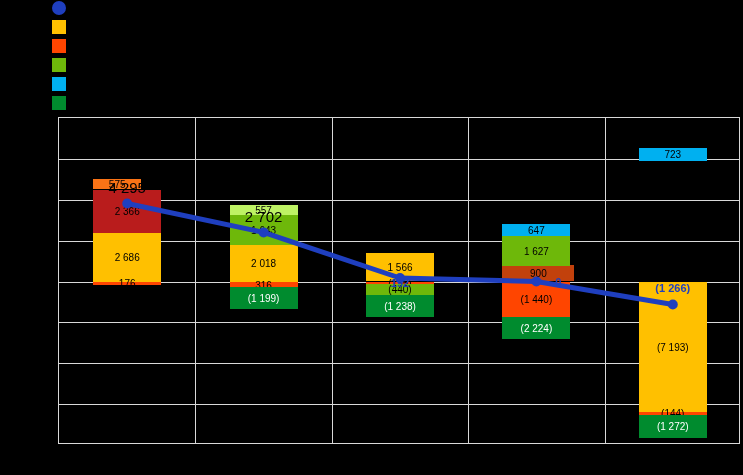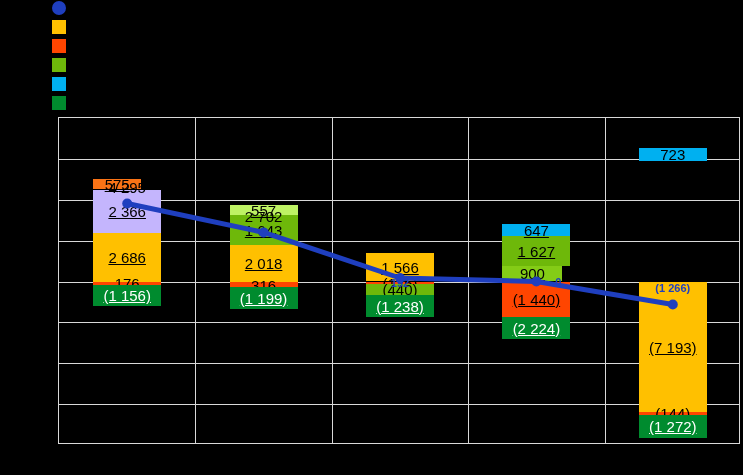--- a/index.html
+++ b/index.html
@@ -16,21 +16,21 @@
 
   
   #plot{position:absolute;left:58px;top:117px;width:682px;height:327px;
         border:1px solid #d9d9d9;box-sizing:border-box;}
   .gl-h{position:absolute;left:0;right:0;height:1px;background:#d9d9d9;}
   .gl-v{position:absolute;top:0;bottom:0;width:1px;background:#d9d9d9;}
 
   .bar-col{position:absolute;top:0;bottom:0;}
   .seg{position:absolute;box-sizing:border-box;display:flex;
        align-items:center;justify-content:center;}
-  .seg span{font-size:15px;white-space:nowrap;text-decoration:underline;}
+  .seg span{font-size:10px;white-space:nowrap;}
 
   #lineLayer{position:absolute;left:0;top:0;width:682px;height:327px;
              pointer-events:none;overflow:visible;}
   .pt-lbl{position:absolute;font-size:11px;font-weight:bold;color:#1f3fbf;
           white-space:nowrap;transform:translate(-50%,-50%);}
   .hid-lbl{position:absolute;font-size:15px;color:#000000;white-space:nowrap;
            transform:translate(-50%,-50%);}
 
   
   .cat-lbl{position:absolute;font-size:10px;color:#000000;white-space:nowrap;
@@ -83,28 +83,25 @@
         <div class="gl-h" style="top: 286px;"></div>
       </div>
     <div id="bars">
         <div class="bar-col" style="left: 34.2px; width: 68px;">
           <div class="seg" style="left: 0px; width: 68px; top: 115px; height: 49px; background: rgb(255, 192, 0);">
             <span style="color: rgb(0, 0, 0);">2 686</span>
           </div>
           <div class="seg" style="left: 0px; width: 68px; top: 164px; height: 3px; background: rgb(255, 69, 0); text-align: right;">
             <span style="color: rgb(0, 0, 0);">176</span>
           </div>
-          <div class="seg" style="left: 0px; width: 68px; top: 72px; height: 43px; background: #c4b5fd;">
+          <div class="seg" style="left: 0px; width: 68px; top: 72px; height: 43px; background: #b91c1c;">
             <span style="color: rgb(0, 0, 0);">2 366</span>
           </div>
           <div class="seg" style="left: 0px; width: 48px; top: 61px; height: 10px; background: #f97316;">
             <span style="color: rgb(0, 0, 0);">575</span>
-          </div>
-          <div class="seg" style="left: 0px; width: 68px; top: 167px; height: 21px; background: rgb(0, 139, 46);">
-            <span style="color: rgb(255, 255, 255);">(1 156)</span>
           </div>
         </div>
         <div class="bar-col" style="left: 170.6px; width: 68px;">
           <div class="seg" style="left: 0px; width: 68px; top: 127px; height: 37px; background: rgb(255, 192, 0);">
             <span style="color: rgb(0, 0, 0);">2 018</span>
           </div>
           <div class="seg" style="left: 0px; width: 68px; top: 164px; height: 6px; background: rgb(255, 69, 0);">
             <span style="color: rgb(0, 0, 0);">316</span>
           </div>
           <div class="seg" style="left: 0px; width: 68px; top: 97px; height: 30px; background: rgb(110, 184, 10);">
@@ -125,21 +122,21 @@
             <span style="color: rgb(0, 0, 0);">(135)</span>
           </div>
           <div class="seg" style="left: 0px; width: 68px; top: 166px; height: 11px; background: rgb(110, 184, 10);">
             <span style="color: rgb(0, 0, 0);">(440)</span>
           </div>
           <div class="seg" style="left: 0px; width: 68px; top: 177px; height: 22px; background: rgb(0, 139, 46);">
             <span style="color: rgb(255, 255, 255);">(1 238)</span>
           </div>
         </div>
         <div class="bar-col" style="left: 443.4px; width: 68px;">
-          <div class="seg" style="left: 0px; width: 60px; top: 147px; height: 16px; background: #84cc16;">
+          <div class="seg" style="left: 0px; width: 72px; top: 147px; height: 16px; background: #c2410c;">
             <span style="color: rgb(0, 0, 0);">900</span>
           </div>
           <div class="seg" style="left: 0px; width: 68px; top: 164px; height: 35px; background: rgb(255, 69, 0);">
             <span style="color: rgb(0, 0, 0);">(1 440)</span>
           </div>
           <div class="seg" style="left: 0px; width: 68px; top: 118px; height: 30px; background: rgb(110, 184, 10);">
             <span style="color: rgb(0, 0, 0);">1 627</span>
           </div>
           <div class="seg" style="left: 0px; width: 68px; top: 106px; height: 12px; background: rgb(0, 176, 240);">
             <span style="color: rgb(0, 0, 0);">647</span>

